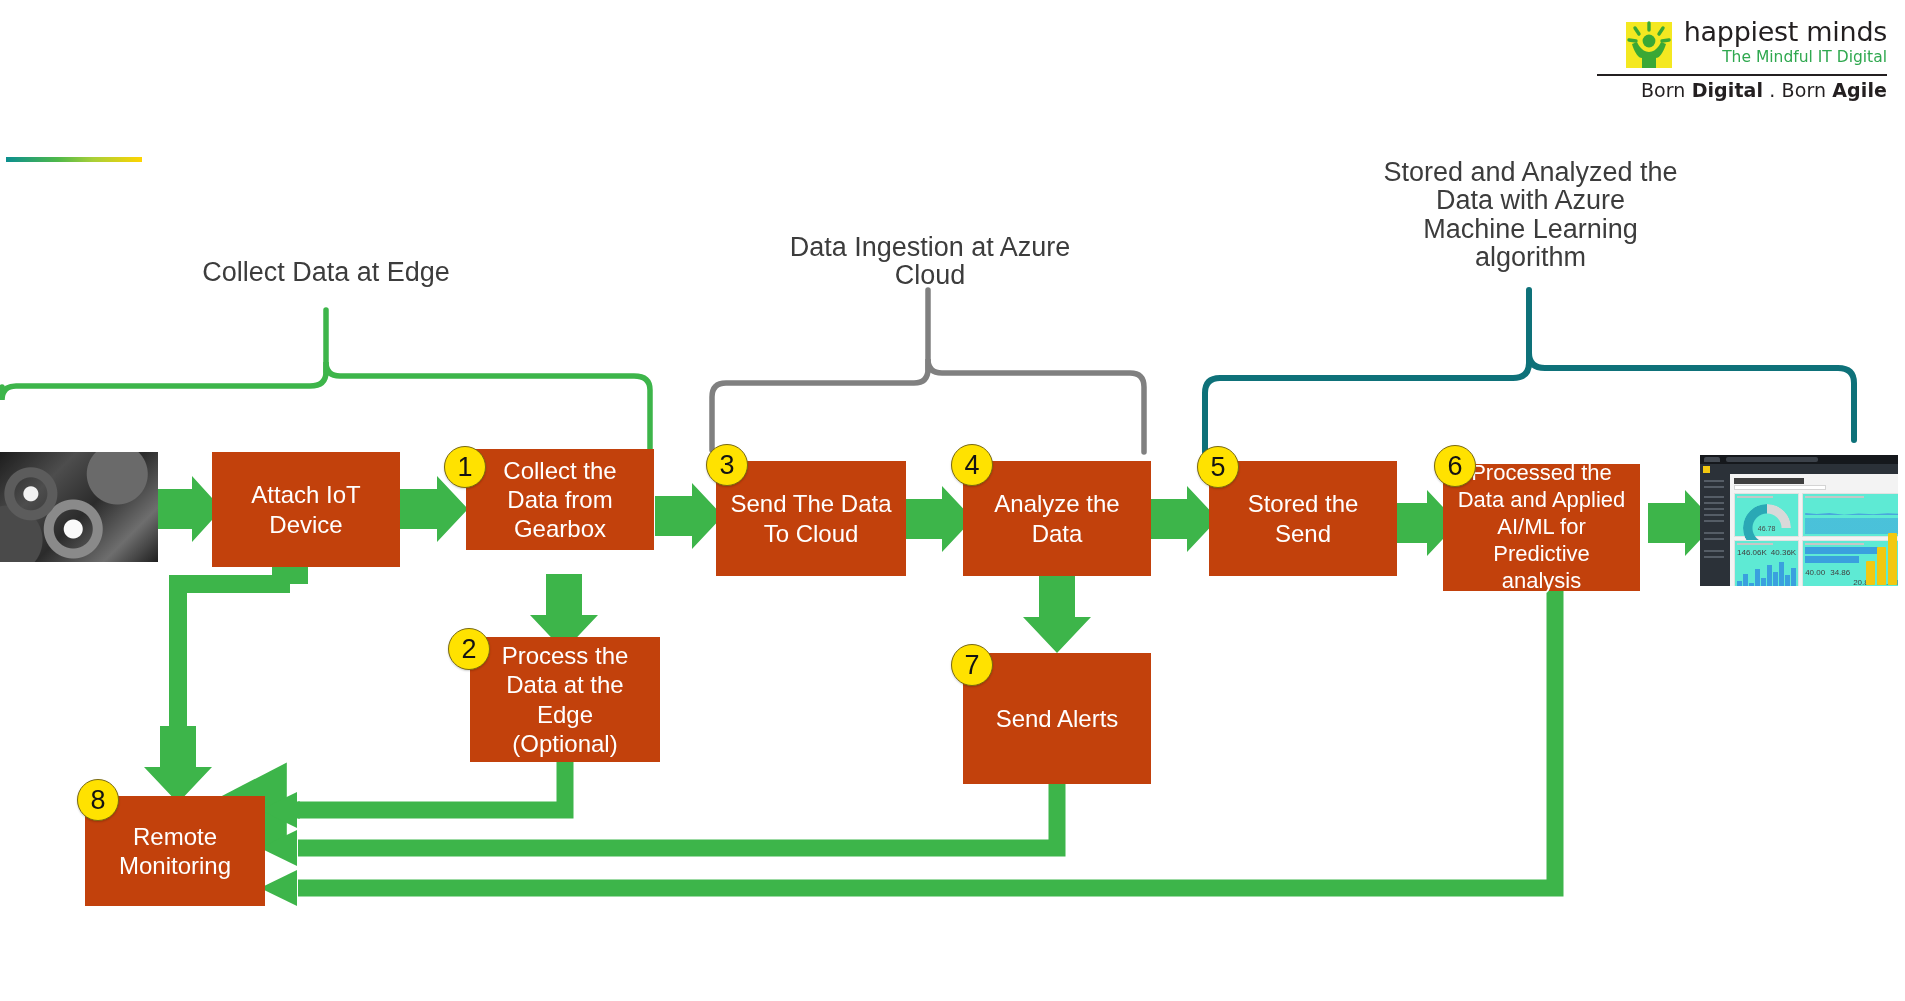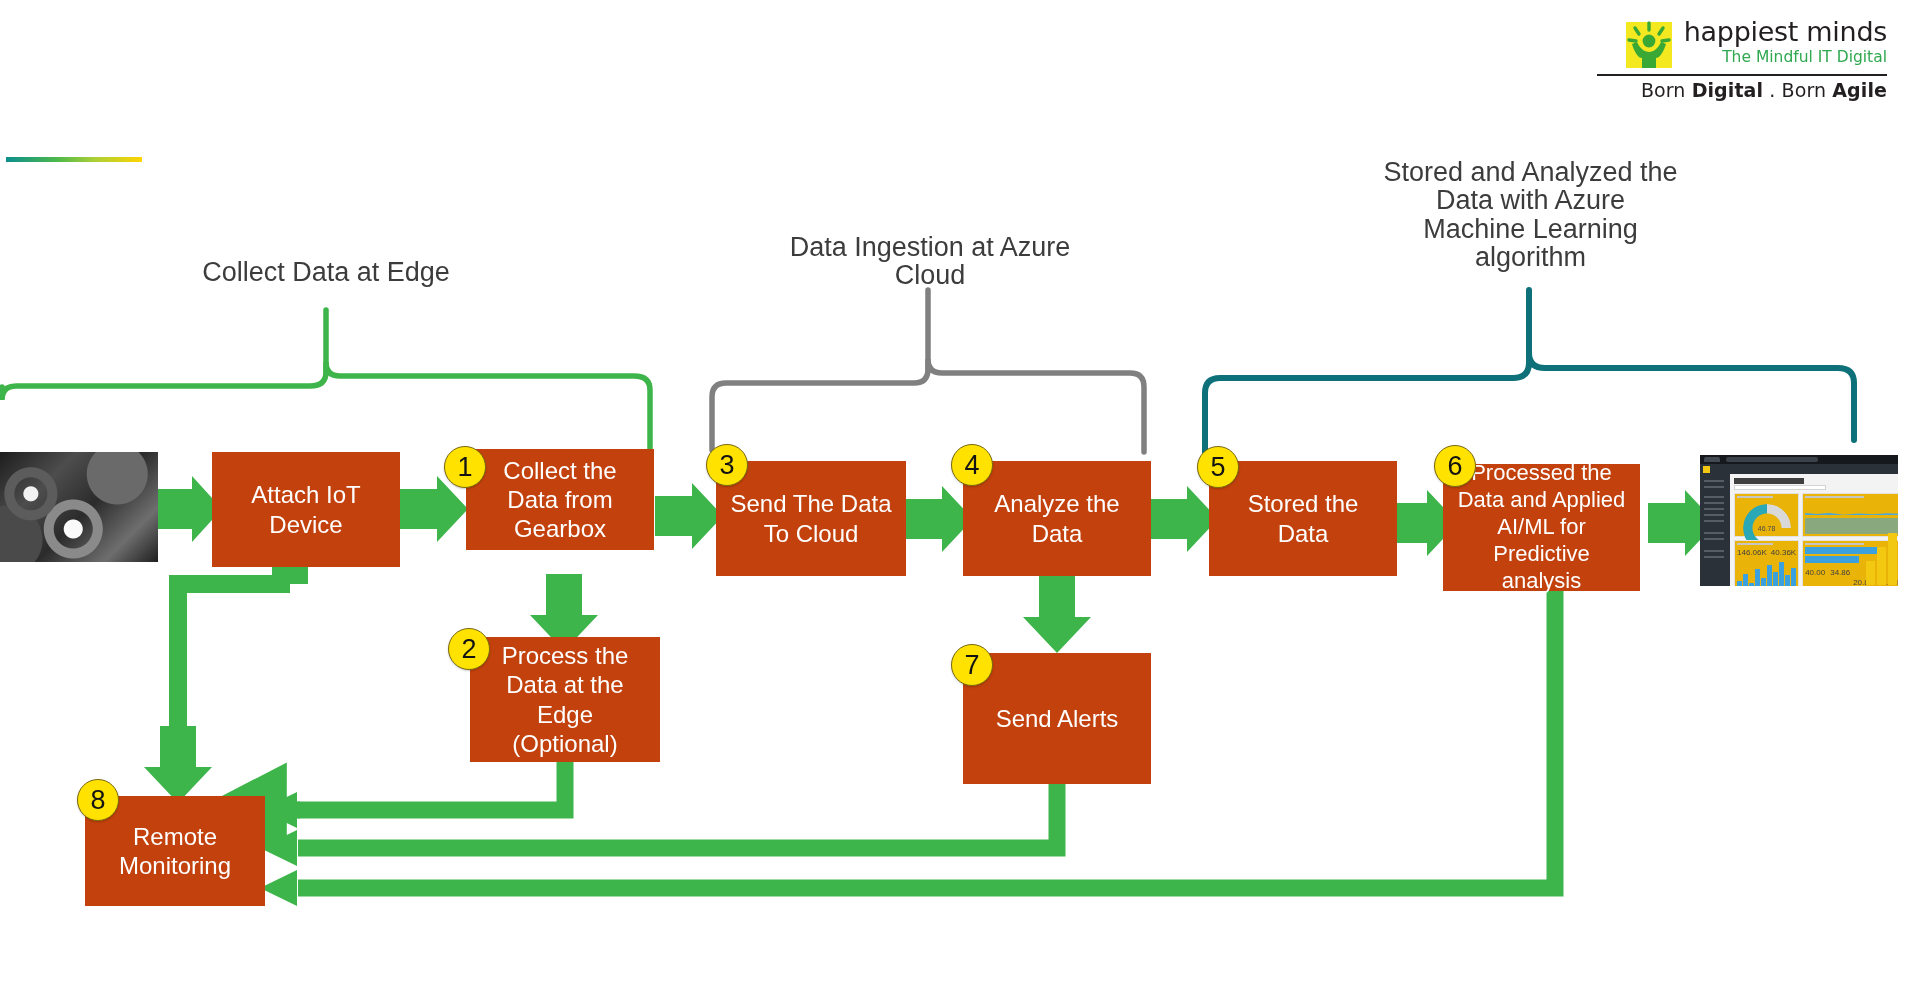--- a/index.html
+++ b/index.html
@@ -134,21 +134,21 @@
   .dash-urlbar { position: absolute; left: 26px; top: 2px; width: 92px; height: 5px; background: #3b4149; border-radius: 2px; }
   .dash-tabdot { position: absolute; left: 4px; top: 2px; width: 16px; height: 5px; background: #444a52; border-radius: 2px 2px 0 0; }
   .dash-topbar { position: absolute; left: 0; top: 9px; right: 0; height: 10px; background: #2b3138; }
   .dash-logo { position: absolute; left: 3px; top: 11px; width: 7px; height: 7px; background: #f2c811; }
   .dash-side { position: absolute; left: 0; top: 19px; bottom: 0; width: 30px; background: #2b3138; }
   .dash-side i { position: absolute; left: 4px; width: 20px; height: 2px; background: #555d66; display: block; }
   .dash-main { position: absolute; left: 30px; top: 19px; right: 0; bottom: 0; background: #f3f3f3; padding: 4px; }
   .dash-title { height: 6px; width: 70px; background: #3f3f3f; margin-bottom: 1px; }
   .dash-search { height: 5px; width: 92px; background: #ffffff; border: 1px solid #d4d4d4; margin-bottom: 3px; }
   .dash-grid { display: grid; grid-template-columns: 1.25fr 1.5fr 1.05fr; gap: 3px; }
-  .dcard { background: #eab308; border: 1px solid #e2e2e2; padding: 2px; position: relative; }
+  .dcard { background: #5eead4; border: 1px solid #e2e2e2; padding: 2px; position: relative; }
   .dlabel { height: 2px; width: 60%; background: #c6c6c6; margin-bottom: 2px; }
   .dgauge { width: 100%; height: 34px; position: relative; }
   .dgauge .arc {
     position: absolute; left: 50%; top: 4px; transform: translateX(-50%);
     width: 48px; height: 48px; border-radius: 50%;
     background: conic-gradient(from 210deg, #2aa8b5 0 150deg, #d9d9d9 150deg 240deg, transparent 240deg 360deg);
     -webkit-mask: radial-gradient(circle, transparent 14px, #000 15px);
             mask: radial-gradient(circle, transparent 14px, #000 15px);
   }
   .dgauge .val { position: absolute; left: 0; right: 0; bottom: 2px; text-align: center; font-size: 7px; color: #4a4a4a; }
@@ -410,21 +410,21 @@
 Edge
 (Optional)</div>
 
   <div class="node" style="left:716px; top:461px; width:190px; height:115px;">Send The Data
 To Cloud</div>
 
   <div class="node" style="left:963px; top:461px; width:188px; height:115px;">Analyze the
 Data</div>
 
   <div class="node" style="left:1209px; top:461px; width:188px; height:115px;">Stored the
-Data</div>
+Send</div>
 
   <div class="node" style="left:1443px; top:464px; width:197px; height:127px; font-size:22px;">Processed the
 Data and Applied
 AI/ML for
 Predictive analysis</div>
 
   <div class="node" style="left:963px; top:653px; width:188px; height:131px;">Send Alerts</div>
 
   <div class="node" style="left:85px; top:796px; width:180px; height:110px;">Remote
 Monitoring</div>

